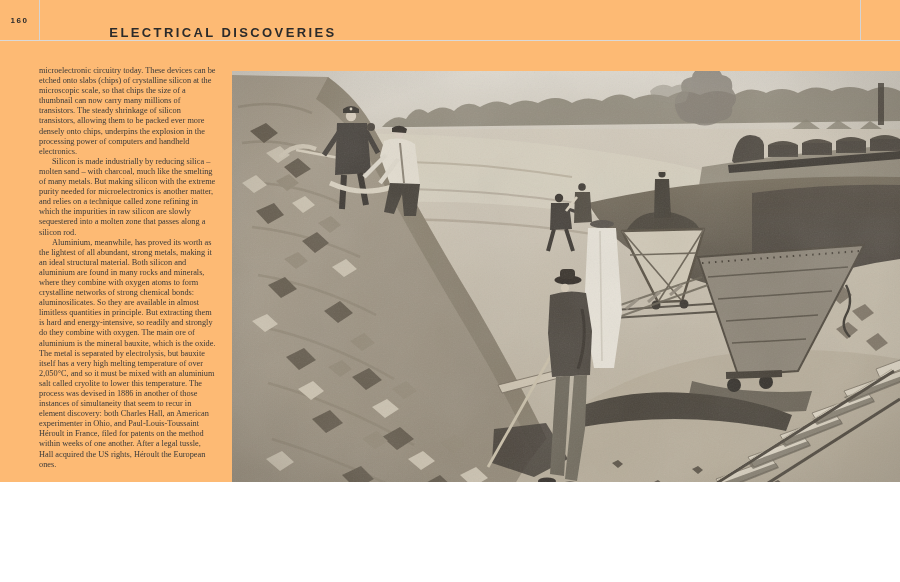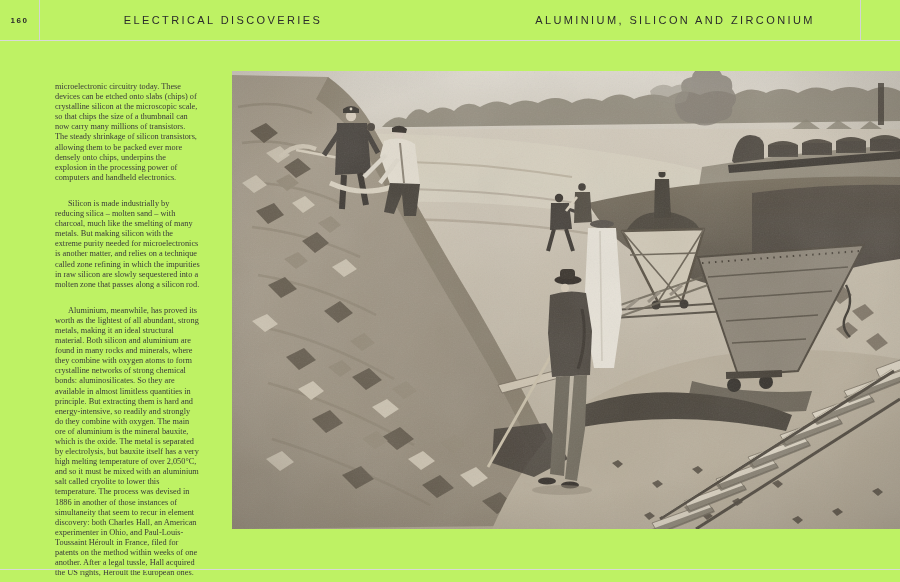--- a/index.html
+++ b/index.html
@@ -1,55 +1,54 @@
 <!DOCTYPE html>
 <html><head>
 <meta charset="utf-8">
 <style>
   html,body{margin:0;padding:0;background:#ffffff;}
-  .spread{position:relative;width:900px;height:582px;background:#bef264;overflow:hidden;
+  .spread{position:relative;width:900px;height:482px;background:#fdba74;overflow:hidden;
           font-family:"Liberation Sans",sans-serif;}
   
   .folio{position:absolute;top:0;height:40px;display:flex;align-items:center;justify-content:center;
          font-size:8px;font-weight:bold;letter-spacing:1.5px;color:#2b2b2b;}
   .folio-left{left:0;width:39px;}
   .folio-right{left:904px;width:40px;}
-  .running-head{position:absolute;top:0;height:40px;display:flex;align-items:center;justify-content:center;
-                font-size:11px;font-weight:normal;letter-spacing:2.4px;color:#2b2b2b;white-space:nowrap;}
+  .running-head{position:absolute;top:12px;height:40px;display:flex;align-items:center;justify-content:center;
+                font-size:13px;font-weight:bold;letter-spacing:2.4px;color:#2b2b2b;white-space:nowrap;}
   .head-left{left:39px;width:368px;}
   .head-right{left:490px;width:370px;}
   .vrule{position:absolute;top:0;width:1px;height:40px;background:#d4d4d4;}
   .vrule-left{left:39px;}
   .vrule-right{left:860px;}
   .hrule{position:absolute;left:0;width:900px;height:1px;background:#d9d9d9;}
   .hrule-top{top:40px;}
   .hrule-bottom{top:569px;}
   
   .text-col{position:absolute;left:39px;top:66px;width:177px;
             font-family:"Liberation Serif",serif;font-size:8.3px;line-height:10.1px;
             color:#3a3a3a;text-align:left;}
-  .text-col p{margin:16px;}
+  .text-col p{margin:0;}
   .text-col p.indented{text-indent:13px;font-family:Liberation Serif, serif;}
   .caption{margin-top:15px;font-family:"Liberation Sans",sans-serif;
            font-size:6.9px;line-height:9.6px;color:#6e6e6e;width:172px;}
   .caption .cap-label{font-weight:bold;color:#3c3c3c;font-size:6.4px;letter-spacing:0.4px;}
   
   .photo{position:absolute;left:232px;top:71px;width:668px;height:458px;margin:0;
          background:#cfc8bb;overflow:hidden;}
   .photo svg{display:block;width:668px;height:458px;}
 </style>
 </head>
 <body>
 
 <div class="spread">
 
   <div class="folio folio-left">160</div>
   <div class="vrule vrule-left"></div>
   <div class="running-head head-left">ELECTRICAL DISCOVERIES</div>
-  <div class="running-head head-right">ALUMINIUM, SILICON AND ZIRCONIUM</div>
   <div class="vrule vrule-right"></div>
   <div class="folio folio-right">161</div>
   <div class="hrule hrule-top"></div>
 
   <div class="text-col">
     <p>microelectronic circuitry today. These devices can be etched onto slabs (chips) of crystalline silicon at the microscopic scale, so that chips the size of a thumbnail can now carry many millions of transistors. The steady shrinkage of silicon transistors, allowing them to be packed ever more densely onto chips, underpins the explosion in the processing power of computers and handheld electronics.</p>
     <p class="indented">Silicon is made industrially by reducing silica – molten sand – with charcoal, much like the smelting of many metals. But making silicon with the extreme purity needed for microelectronics is another matter, and relies on a technique called zone refining in which the impurities in raw silicon are slowly sequestered into a molten zone that passes along a silicon rod.</p>
     <p class="indented">Aluminium, meanwhile, has proved its worth as the lightest of all abundant, strong metals, making it an ideal structural material. Both silicon and aluminium are found in many rocks and minerals, where they combine with oxygen atoms to form crystalline networks of strong chemical bonds: aluminosilicates. So they are available in almost limitless quantities in principle. But extracting them is hard and energy-intensive, so readily and strongly do they combine with oxygen. The main ore of aluminium is the mineral bauxite, which is the oxide. The metal is separated by electrolysis, but bauxite itself has a very high melting temperature of over 2,050°C, and so it must be mixed with an aluminium salt called cryolite to lower this temperature. The process was devised in 1886 in another of those instances of simultaneity that seem to recur in element discovery: both Charles Hall, an American experimenter in Ohio, and Paul-Louis-Toussaint Héroult in France, filed for patents on the method within weeks of one another. After a legal tussle, Hall acquired the US rights, Héroult the European ones.</p>
     <div class="caption">
       <span class="cap-label">RIGHT:</span>

